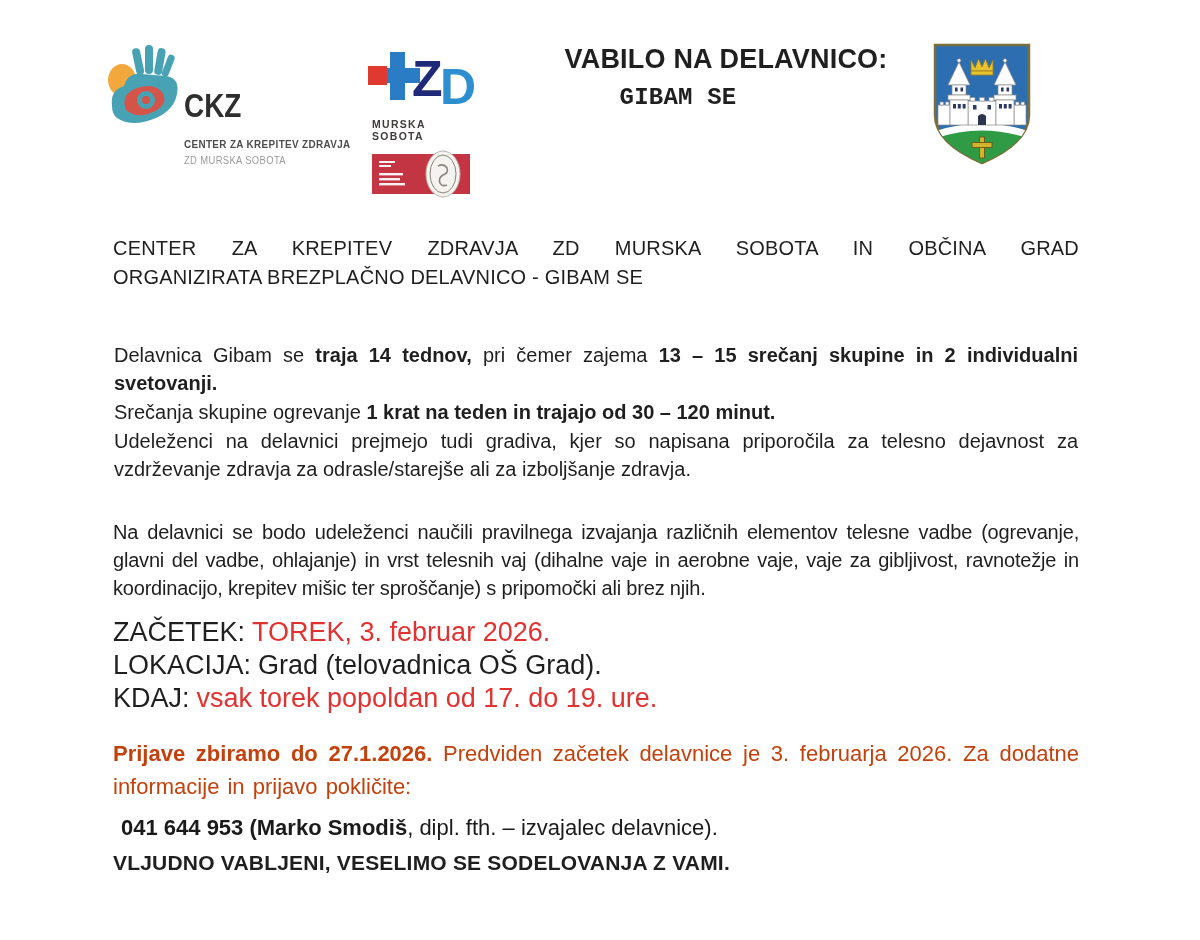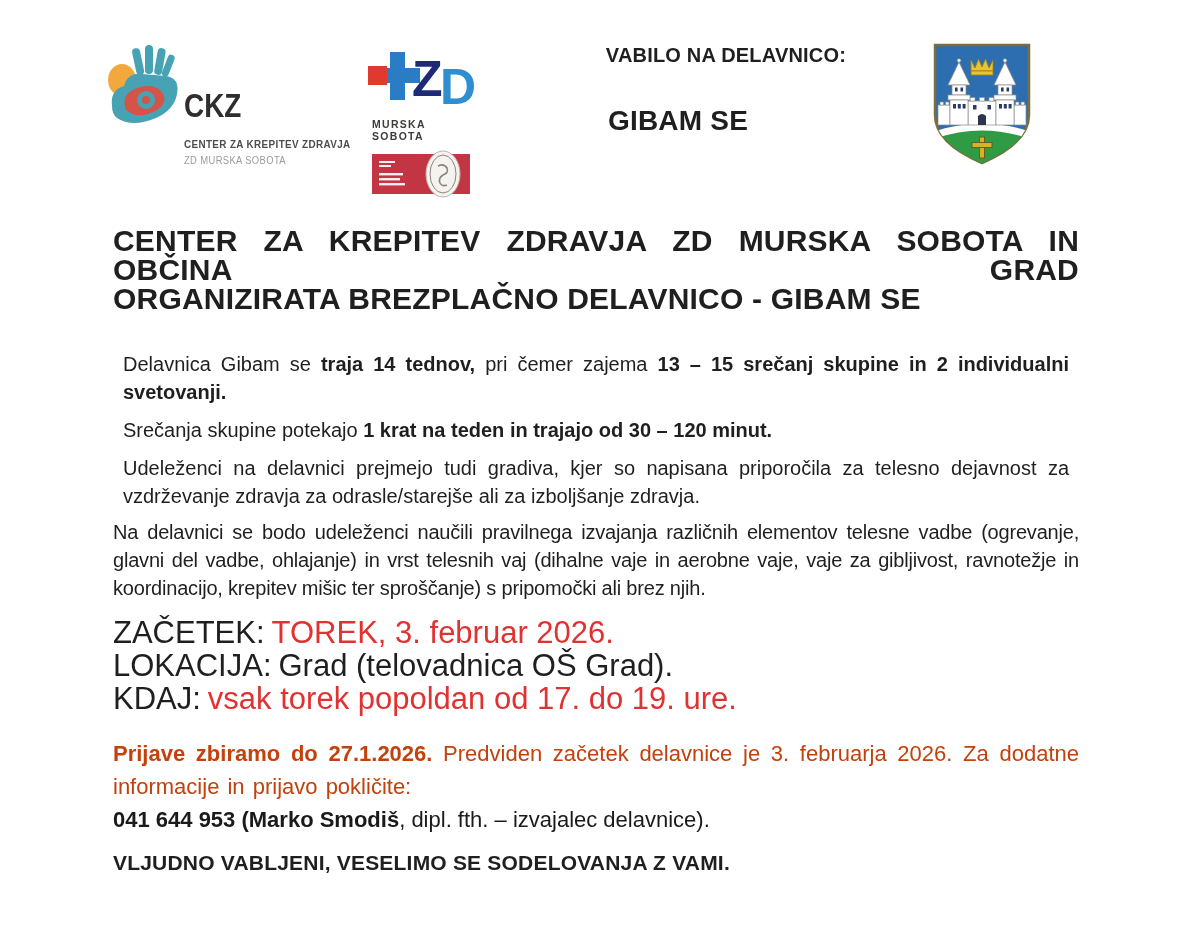--- a/index.html
+++ b/index.html
@@ -15,45 +15,45 @@
             transform:scaleX(.94);transform-origin:left;}
   .ckz-sub2{margin-top:5px;font-size:10px;color:#9b9b9b;letter-spacing:.4px;
             transform:scaleX(.94);transform-origin:left;}
 
   .zd{position:absolute;left:368px;top:46px;width:116px;}
   .zd-city{margin-top:6px;margin-left:4px;font-size:11px;font-weight:bold;color:#3f3b3a;
            letter-spacing:1.4px;transform:scaleX(.95);transform-origin:left;}
   .zd-banner{margin-top:9px;margin-left:4px;position:relative;width:98px;height:46px;}
 
   .doc-title{position:absolute;left:520px;top:44px;width:412px;text-align:center;}
-  .doc-title .t1{font-size:20px;font-weight:bold;letter-spacing:.2px;}
-  .doc-title .t2{margin-top:38px;font-size:28px;font-weight:bold;letter-spacing:.2px;
-                 transform:translateX(-48px);}
+  .doc-title .t1{font-size:27px;font-weight:bold;letter-spacing:.2px;}
+  .doc-title .t2{margin-top:9px;font-size:24px;font-weight:bold;letter-spacing:.2px;
+                 transform:translateX(-48px);font-family:Liberation Mono, monospace;}
 
   .coat{position:absolute;left:931px;top:41px;}
 
   
   .blk{position:absolute;left:113px;width:966px;}
   b,.b{font-weight:bold;}
 
-  .heading{top:226px;font-size:30px;font-weight:bold;line-height:29px;letter-spacing:.2px;}
+  .heading{top:234px;font-size:20px;font-weight:normal;line-height:29px;letter-spacing:.2px;}
   .heading .l1{text-align:justify;text-align-last:justify;}
 
   .intro{top:340px;font-size:20px;line-height:28px;text-align:justify;}
-  .intro p{margin:10px;}
+  .intro p{margin:1px;}
 
   .p4{top:518px;font-size:20px;line-height:28px;text-align:justify;letter-spacing:-.2px;}
 
-  .schedule{top:616px;font-size:31px;line-height:33px;}
+  .schedule{top:616px;font-size:27px;line-height:33px;}
   .schedule .val{margin-left:7px;}
   .red{color:#e03230;}
 
   .signup{top:737px;font-size:22px;line-height:33px;}
   .signup .blue-par{margin:0;color:#c2410c;text-align:justify;word-spacing:2px;}
-  .signup .phone{margin:0;color:#1a1a1a;}
+  .signup .phone{margin:8px;color:#1a1a1a;}
 
   .footer{top:851px;font-size:21px;font-weight:bold;text-align:left;letter-spacing:.2px;}
 </style>
 </head>
 <body>
 
 <div class="page">
 
   <div class="ckz">
     <svg width="80" height="88" viewBox="0 0 80 88">
@@ -172,21 +172,21 @@
     </g>
   </svg>
 
   <div class="blk heading">
     <div class="l1">CENTER ZA KREPITEV ZDRAVJA ZD MURSKA SOBOTA IN OBČINA GRAD</div>
     <div class="l2">ORGANIZIRATA BREZPLAČNO DELAVNICO - GIBAM SE</div>
   </div>
 
   <div class="blk intro">
     <p><span>Delavnica Gibam se </span><b>traja 14 tednov,</b><span> pri čemer zajema </span><b>13 – 15 srečanj skupine in 2 individualni svetovanji.</b></p>
-    <p><span>Srečanja skupine potekajo </span><b>1 krat na teden in trajajo od 30 – 120 minut.</b></p>
+    <p><span>Srečanja skupine ogrevanje </span><b>1 krat na teden in trajajo od 30 – 120 minut.</b></p>
     <p>Udeleženci na delavnici prejmejo tudi gradiva, kjer so napisana priporočila za telesno dejavnost za vzdrževanje zdravja za odrasle/starejše ali za izboljšanje zdravja.</p>
   </div>
 
   <div class="blk p4">Na delavnici se bodo udeleženci naučili pravilnega izvajanja različnih elementov telesne vadbe (ogrevanje, glavni del vadbe, ohlajanje) in vrst telesnih vaj (dihalne vaje in aerobne vaje, vaje za gibljivost, ravnotežje in koordinacijo, krepitev mišic ter sproščanje) s pripomočki ali brez njih.</div>
 
   <div class="blk schedule">
     <div><span>ZAČETEK:</span><span class="val red">TOREK, 3. februar 2026.</span></div>
     <div><span>LOKACIJA:</span><span class="val">Grad (telovadnica OŠ Grad).</span></div>
     <div><span>KDAJ:</span><span class="val red">vsak torek popoldan od 17. do 19. ure.</span></div>
   </div>

